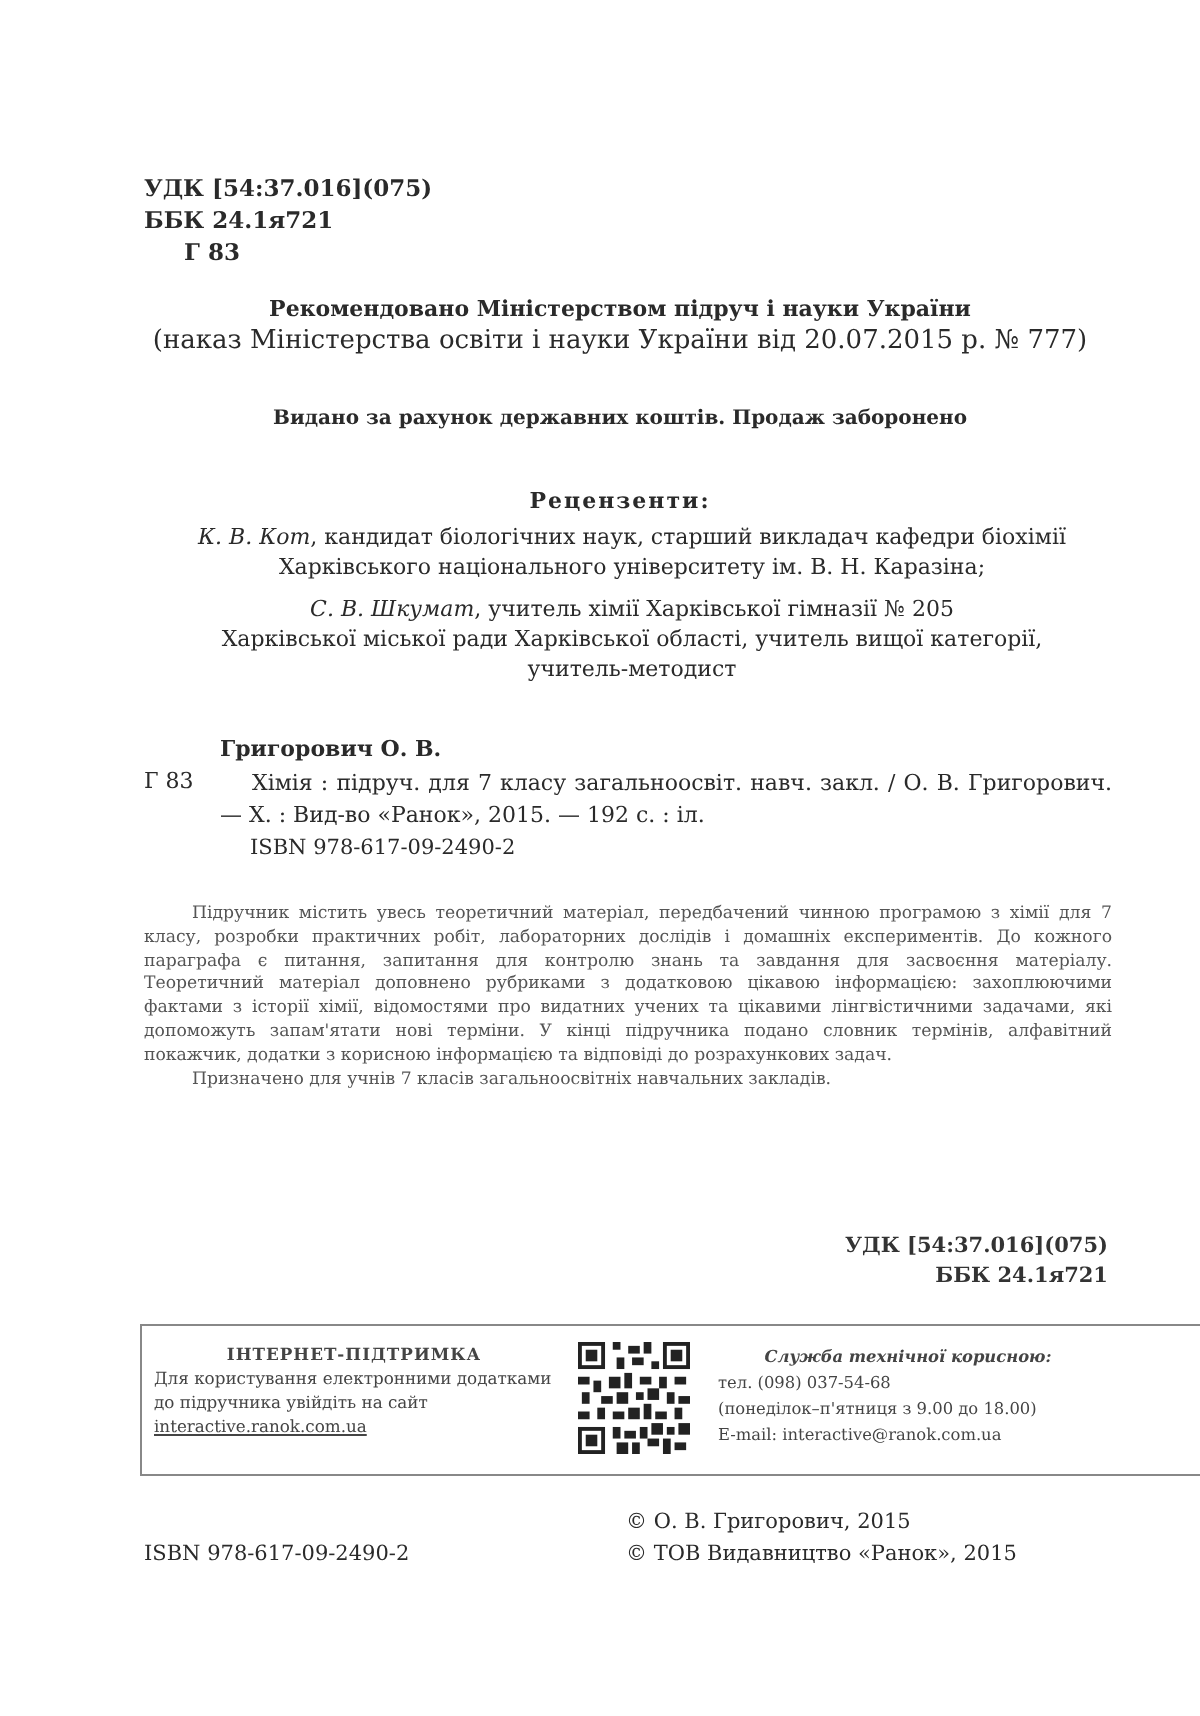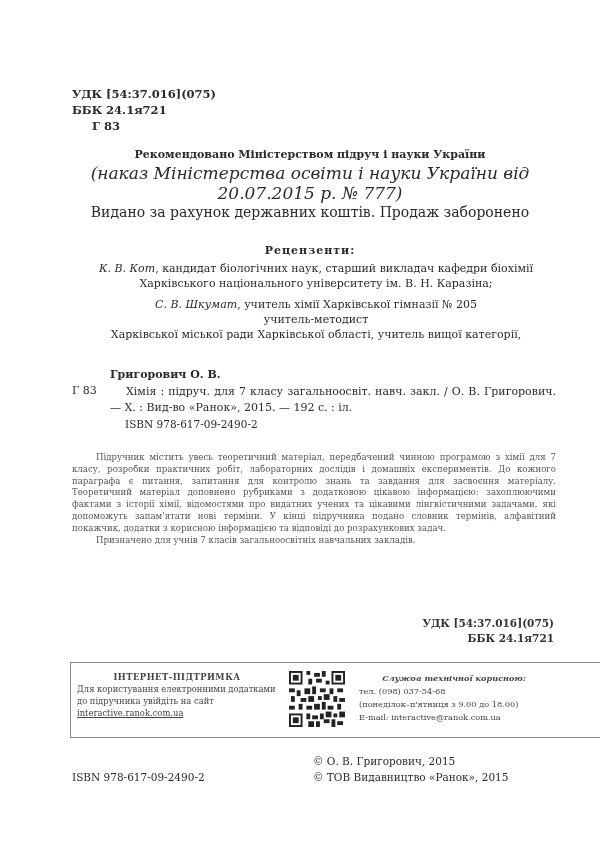--- a/index.html
+++ b/index.html
@@ -5,22 +5,22 @@
     html, body { margin: 0; padding: 0; }
     body {
       width: 600px; height: 858px; background: #ffffff; position: relative;
       font-family: "DejaVu Serif", "Liberation Serif", serif;
       color: #2a2a2a; overflow: hidden;
     }
     .abs { position: absolute; }
     .code { font-weight: bold; font-size: 11.5px; line-height: 16px; }
     .center { text-align: center; left: 60px; width: 500px; }
     .rec1 { top: 148px; font-size: 11px; font-weight: bold; }
-    .rec2 { top: 163px; font-size: 17px; font-style: italic; }
-    .issued { top: 204px; font-size: 14px; font-weight: normal; }
+    .rec2 { top: 163px; font-size: 13px; }
+    .issued { top: 204px; font-size: 10px; font-weight: bold; }
     .rev-title { top: 244px; font-size: 11px; font-weight: bold; letter-spacing: 1px; }
     .rev { font-size: 11px; line-height: 15px; left: 66px; width: 500px; text-align: center; }
     .rev i { font-style: italic; }
     .author { left: 110px; top: 368px; font-size: 11px; font-weight: bold; }
     .g83 { left: 72px; top: 384px; font-size: 11px; }
     .biblio { left: 110px; top: 384px; width: 446px; font-size: 11px; line-height: 16px; text-indent: 16px; text-align: justify; }
     .isbn1 { left: 125px; top: 418px; font-size: 10.5px; }
     .annot { left: 72px; width: 484px; font-size: 8.6px; line-height: 11.8px; text-align: justify; color: #555; }
     .annot p { margin: 0; text-indent: 24px; }
     .udk2 { right: 46px; text-align: right; font-size: 10.5px; line-height: 15px; font-weight: bold; color: #333; }
@@ -50,22 +50,22 @@
 <div class="abs center issued">Видано за рахунок державних коштів. Продаж заборонено</div>
 
 <div class="abs center rev-title">Рецензенти:</div>
 
 <div class="abs rev" style="top:261px;">
   <div><i>К. В. Кот</i><span>, кандидат біологічних наук, старший викладач кафедри біохімії</span></div>
   <div>Харківського національного університету ім. В. Н. Каразіна;</div>
 </div>
 <div class="abs rev" style="top:297px;">
   <div><i>С. В. Шкумат</i><span>, учитель хімії Харківської гімназії № 205</span></div>
+  <div>Харківської міської ради Харківської області, учитель вищої категорії,</div>
   <div>учитель-методист</div>
-  <div>Харківської міської ради Харківської області, учитель вищої категорії,</div>
 </div>
 
 <div class="abs author">Григорович О. В.</div>
 <div class="abs g83">Г 83</div>
 <div class="abs biblio">Хімія : підруч. для 7 класу загальноосвіт. навч. закл. / О. В. Григорович. — Х. : Вид-во «Ранок», 2015. — 192 с. : іл.</div>
 <div class="abs isbn1">ISBN 978-617-09-2490-2</div>
 
 <div class="abs annot" style="top:452px;">
   <p>Підручник містить увесь теоретичний матеріал, передбачений чинною програмою з хімії для 7 класу, розробки практичних робіт, лабораторних дослідів і домашніх експериментів. До кожного параграфа є питання, запитання для контролю знань та завдання для засвоєння матеріалу. Теоретичний матеріал доповнено рубриками з додатковою цікавою інформацією: захоплюючими фактами з історії хімії, відомостями про видатних учених та цікавими лінгвістичними задачами, які допоможуть запам'ятати нові терміни. У кінці підручника подано словник термінів, алфавітний покажчик, додатки з корисною інформацією та відповіді до розрахункових задач.</p>
   <p>Призначено для учнів 7 класів загальноосвітніх навчальних закладів.</p>

